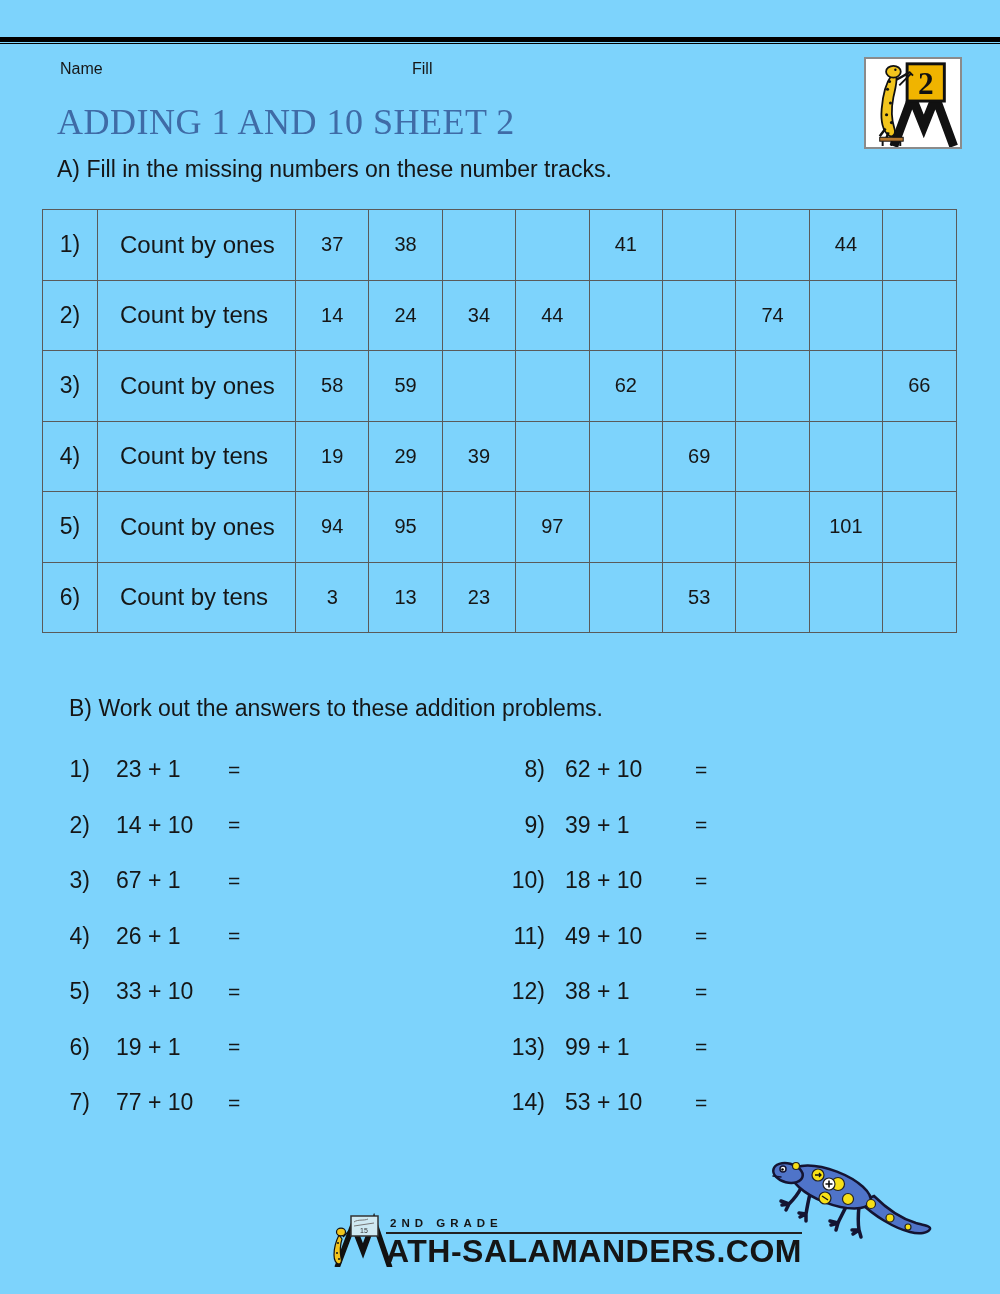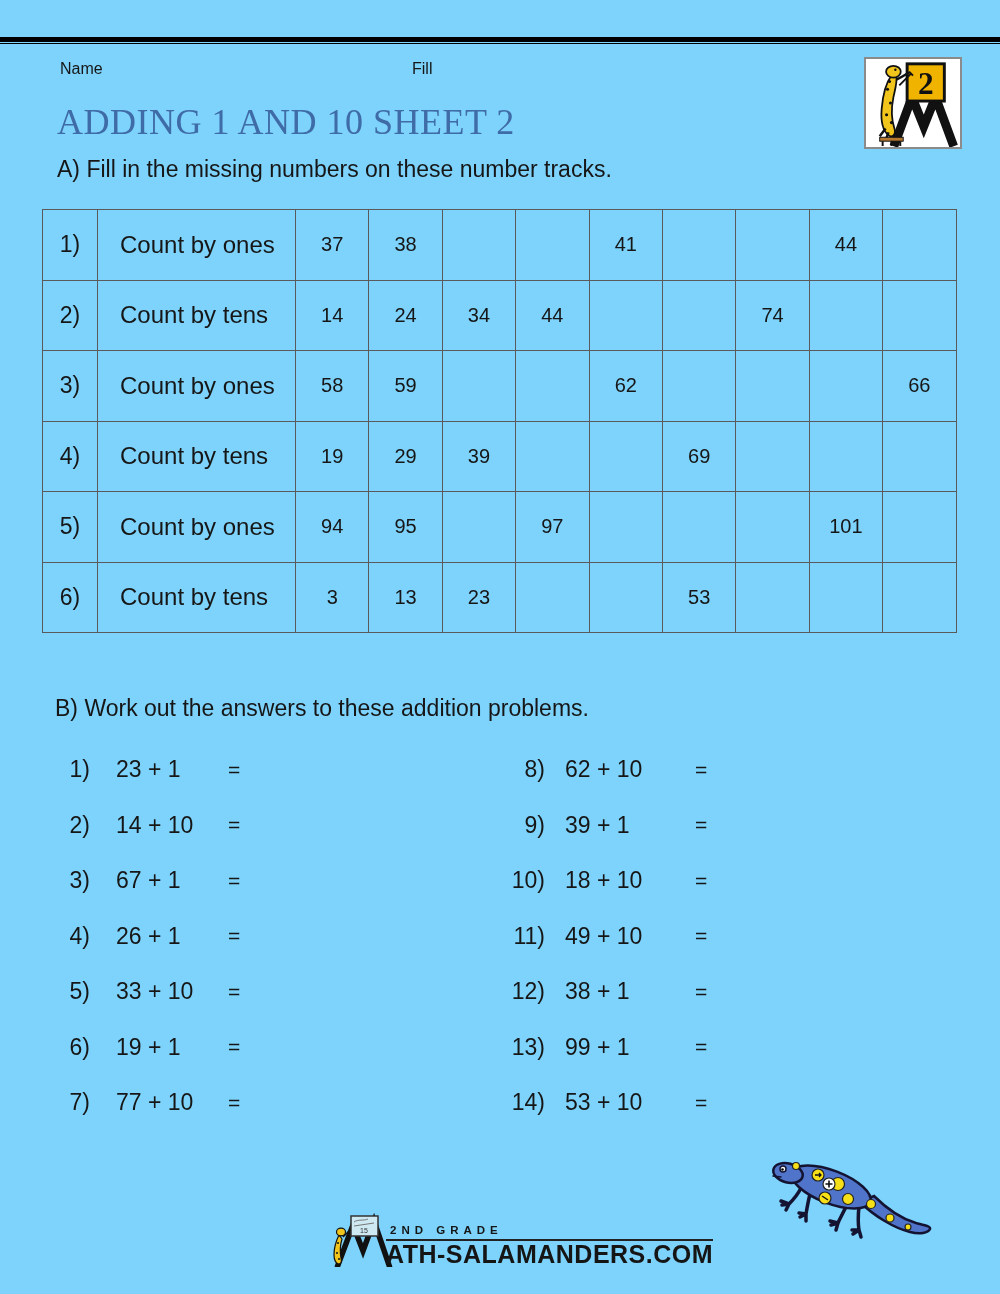--- a/index.html
+++ b/index.html
@@ -21,21 +21,21 @@
   }
   .badge svg { display:block; width:100%; height:100%; }
 
   .sheet-title {
     position:absolute; left:57px; top:101px;
     font-family:"Liberation Serif", serif; font-size:36px; font-weight:500;
     color:#3f6ba6; letter-spacing:0.5px; white-space:nowrap;
   }
   .instruction { position:absolute; font-size:23px; white-space:nowrap; }
   .instr-a { left:57px; top:156px; }
-  .instr-b { left:55px; top:695px; }
+  .instr-b { left:69px; top:695px; }
 
   table.tracks {
     position:absolute; left:42px; top:209px;
     width:914px; height:424px;
     border-collapse:collapse; table-layout:fixed;
   }
   table.tracks td { border:1px solid #5a5a5a; vertical-align:middle; }
   col.c-num   { width:55px; }
   col.c-label { width:198px; }
   col.c-cell  { width:73.4px; }
@@ -60,21 +60,21 @@
   }
   .footer-logo svg { display:block; }
   .footer-text { margin-left:-8px; padding-bottom:0; }
   .grade-line {
     font-size:11.5px; font-weight:bold; letter-spacing:5px;
     color:#151515;
     border-bottom:2px solid #222; padding:0 4px 3px 4px; margin-bottom:1px;
     white-space:nowrap;
   }
   .site-line {
-    font-size:25px; font-weight:bold; letter-spacing:0.5px; line-height:1;
+    font-size:32px; font-weight:bold; letter-spacing:0.5px; line-height:1;
     color:#151515; white-space:nowrap;
   }
   .lizard { position:absolute; left:768px; top:1142px; width:175px; height:105px; }
 </style>
 </head>
 <body>
 
 <div class="page">
 
   <div class="top-rule"></div>

